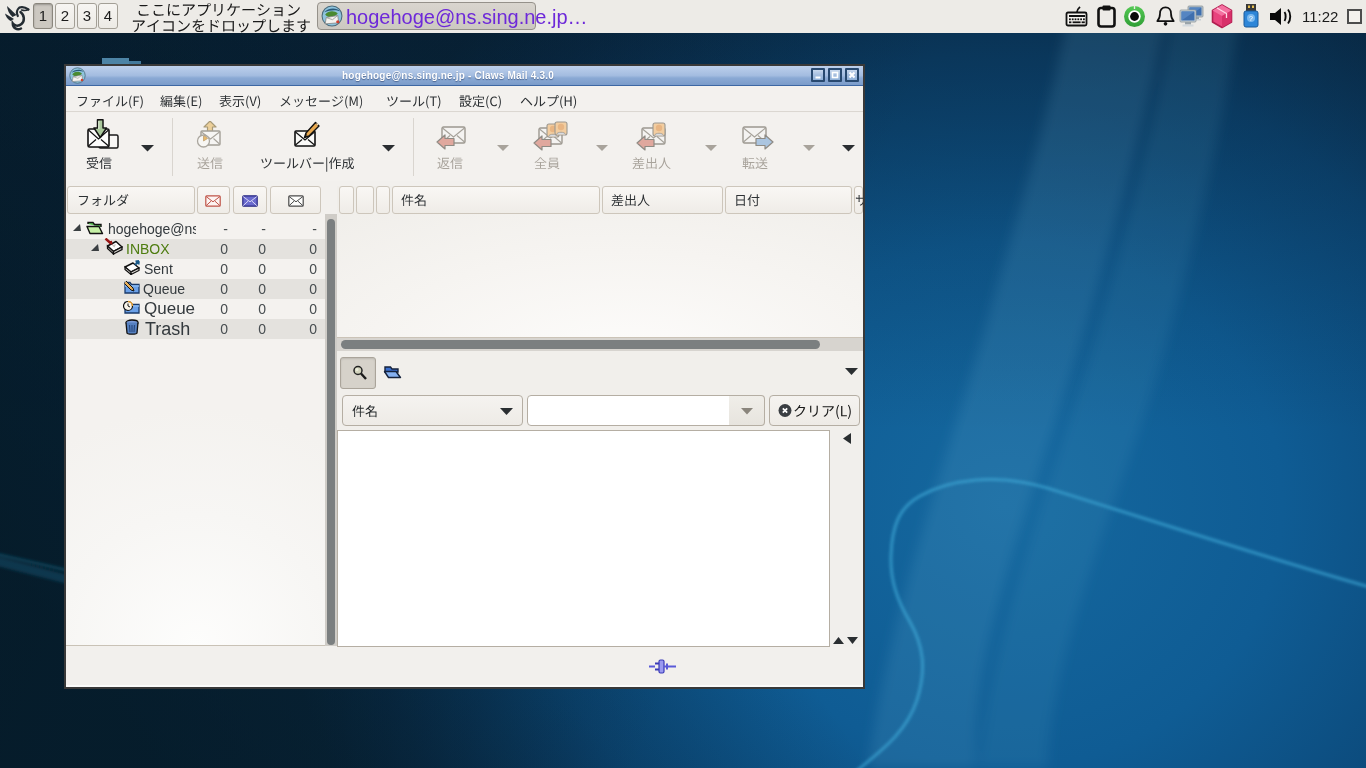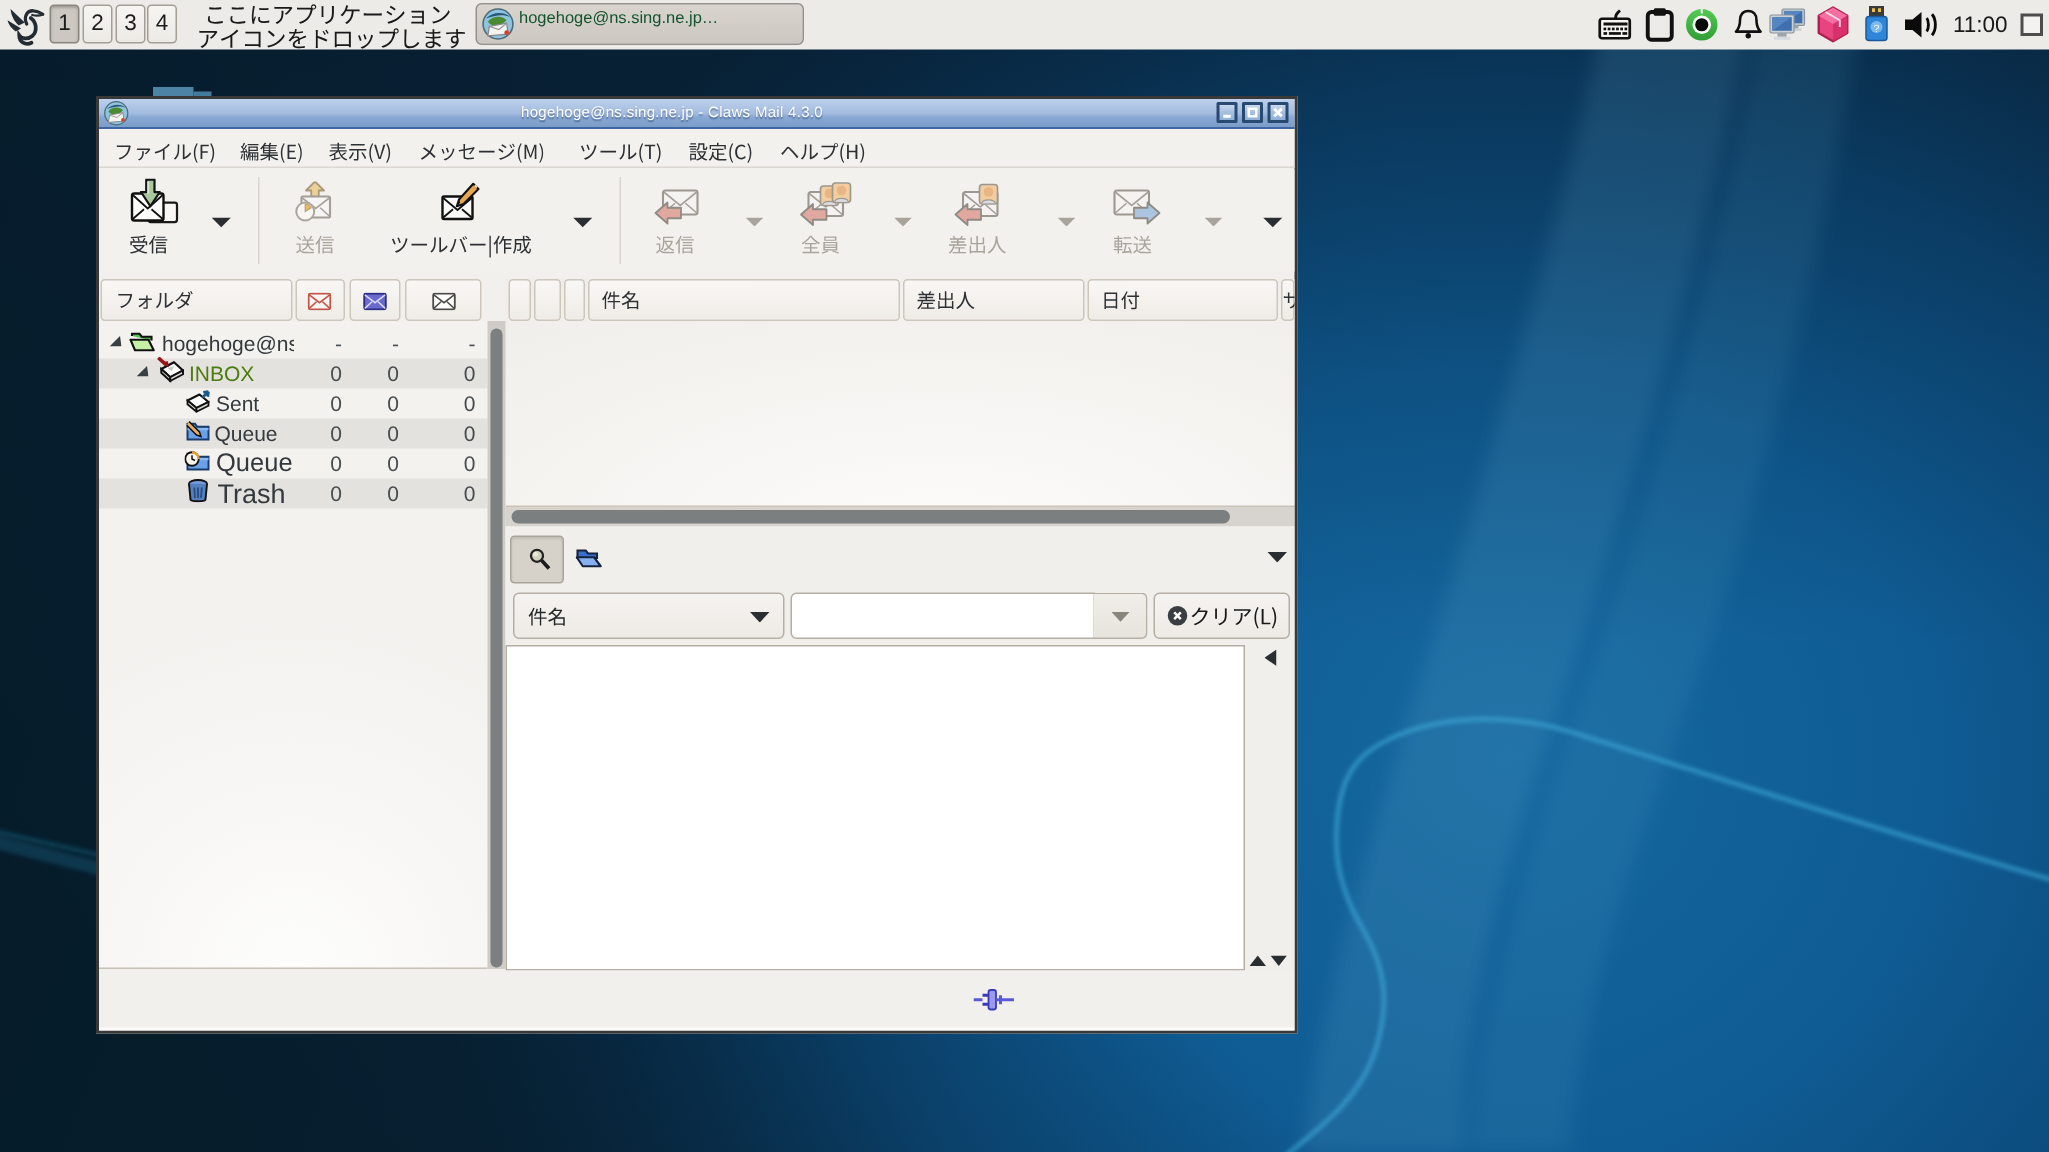--- a/index.html
+++ b/index.html
@@ -64,21 +64,21 @@
 <div class="a" style="left:64px;top:64px;width:801px;height:625px;border:2px solid #393939;background:#f2f0ed"></div>
 <div class="a" style="left:66px;top:66px;width:797px;height:20px;background:linear-gradient(#bdd0ec 0%,#a3bce0 48%,#8aa9d4 60%,#7b9cca 94%,#3d67a3 94%)"></div>
 <svg class="a" style="left:69px;top:67px" width="17" height="17" viewBox="0 0 21 21">
       <circle cx="10.5" cy="10.5" r="9.5" fill="#8ec4de" stroke="#4a6a7a" stroke-width="1"></circle>
 <path d="M3 7 C6 3 15 2 18 6 C14 4 8 5 3 7 Z" fill="#2a5a7a"></path>
 <path d="M4 9 C7 5 13 5 16 8 C13 12 7 13 4 9 Z" fill="#4a8a30"></path>
 <path d="M5 12 L16 10 L17 17 L4 18 Z" fill="#f5f3ef" stroke="#888" stroke-width="0.8"></path>
 <path d="M5 12 L11 14 L16 10" fill="none" stroke="#999" stroke-width="0.8"></path>
 <circle cx="16" cy="16" r="1.5" fill="#d04030"></circle>
     </svg>
-<div class="lat" style="left:85px;top:66px;width:726px;height:19px;text-align:center;line-height:20px;font-size:10px;font-weight:normal;color:#fff;letter-spacing:.2px;text-shadow:0 1px 1px rgba(20,40,80,.5)">hogehoge@ns.sing.ne.jp - Claws Mail 4.3.0</div>
+<div class="lat" style="left:85px;top:66px;width:726px;height:19px;text-align:center;line-height:20px;font-size:10px;font-weight:bold;color:#fff;letter-spacing:.2px;text-shadow:0 1px 1px rgba(20,40,80,.5)">hogehoge@ns.sing.ne.jp - Claws Mail 4.3.0</div>
 <div class="wbtn" style="left:811px">
       <svg width="10" height="10" class="a" style="left:0;top:0">
         <rect x="2.5" y="6.5" width="5" height="2" fill="#fff"></rect>
       </svg>
     </div>
 <div class="wbtn" style="left:828px">
       <svg width="10" height="10" class="a" style="left:0;top:0">
         <rect x="2.5" y="2.5" width="5" height="5" fill="none" stroke="#fff" stroke-width="1.6"></rect>
       </svg>
     </div>
@@ -416,21 +416,21 @@
 </div>
 <div class="a" style="left:317px;top:2px;width:219px;height:28px;border:1px solid #95918a;border-radius:4px;background:linear-gradient(#d9d5ce,#ccc8c1)"></div>
 <svg class="a" style="left:321px;top:5px" width="22" height="22" viewBox="0 0 21 21">
       <circle cx="10.5" cy="10.5" r="9.5" fill="#8ec4de" stroke="#4a6a7a" stroke-width="1"></circle>
 <path d="M3 7 C6 3 15 2 18 6 C14 4 8 5 3 7 Z" fill="#2a5a7a"></path>
 <path d="M4 9 C7 5 13 5 16 8 C13 12 7 13 4 9 Z" fill="#4a8a30"></path>
 <path d="M5 12 L16 10 L17 17 L4 18 Z" fill="#f5f3ef" stroke="#888" stroke-width="0.8"></path>
 <path d="M5 12 L11 14 L16 10" fill="none" stroke="#999" stroke-width="0.8"></path>
 <circle cx="16" cy="16" r="1.5" fill="#d04030"></circle>
     </svg>
-<div class="lat" style="left:346px;top:6px;font-size:11px;color:#14532d">hogehoge@ns.sing.ne.jp…</div>
+<div class="lat" style="left:346px;top:6px;font-size:20px;color:#6d28d9">hogehoge@ns.sing.ne.jp…</div>
 <svg class="a" style="left:1065px;top:5px" width="23" height="23" viewBox="0 0 23 23">
 <path d="M12 7 C12 4 14 3 15 2" fill="none" stroke="#111" stroke-width="1.8"></path>
 <rect x="1.5" y="7.5" width="20" height="13" rx="1.5" fill="#f7f5f1" stroke="#111" stroke-width="1.8"></rect>
 <g fill="#111">
         <rect x="4" y="10" width="16" height="2"></rect>
 <rect x="4" y="13.4" width="1.8" height="1.8"></rect>
         <rect x="6.8" y="13.4" width="1.8" height="1.8"></rect>
         <rect x="9.6" y="13.4" width="1.8" height="1.8"></rect>
         <rect x="12.4" y="13.4" width="1.8" height="1.8"></rect>
         <rect x="15.2" y="13.4" width="1.8" height="1.8"></rect>
@@ -488,14 +488,14 @@
       <rect x="10" y="2.5" width="2" height="2.5" fill="#e8c050"></rect>
 <rect x="2" y="8" width="14" height="16" rx="2" fill="#2e86d8" stroke="#1a5a9a" stroke-width="1"></rect>
 <circle cx="9" cy="15" r="4" fill="#7ab8ee"></circle>
       <text x="9" y="18" font-size="7" fill="#fff" text-anchor="middle" font-family="Liberation Sans">?</text>
     </svg>
 <svg class="a" style="left:1268px;top:5px" width="27" height="23" viewBox="0 0 27 23">
 <path d="M2 8 L7 8 L13 3 L13 20 L7 15 L2 15 Z" fill="#0a0a0a"></path>
 <path d="M16.5 7 C18 9 18 14 16.5 16" fill="none" stroke="#0a0a0a" stroke-width="1.9"></path>
 <path d="M20 4.5 C23 8 23 15 20 18.5" fill="none" stroke="#0a0a0a" stroke-width="1.9"></path>
     </svg>
-<div class="lat" style="left:1302px;top:0;width:40px;height:33px;font-size:15px;color:#1a1a1a;line-height:33px">11:00</div>
+<div class="lat" style="left:1302px;top:0;width:40px;height:33px;font-size:15px;color:#1a1a1a;line-height:33px">11:22</div>
 <div class="a" style="left:1347px;top:9px;width:15px;height:15px;border:2px solid #4d4d4d;background:#f4f2ee"></div>
 </div>
 </body></html>

